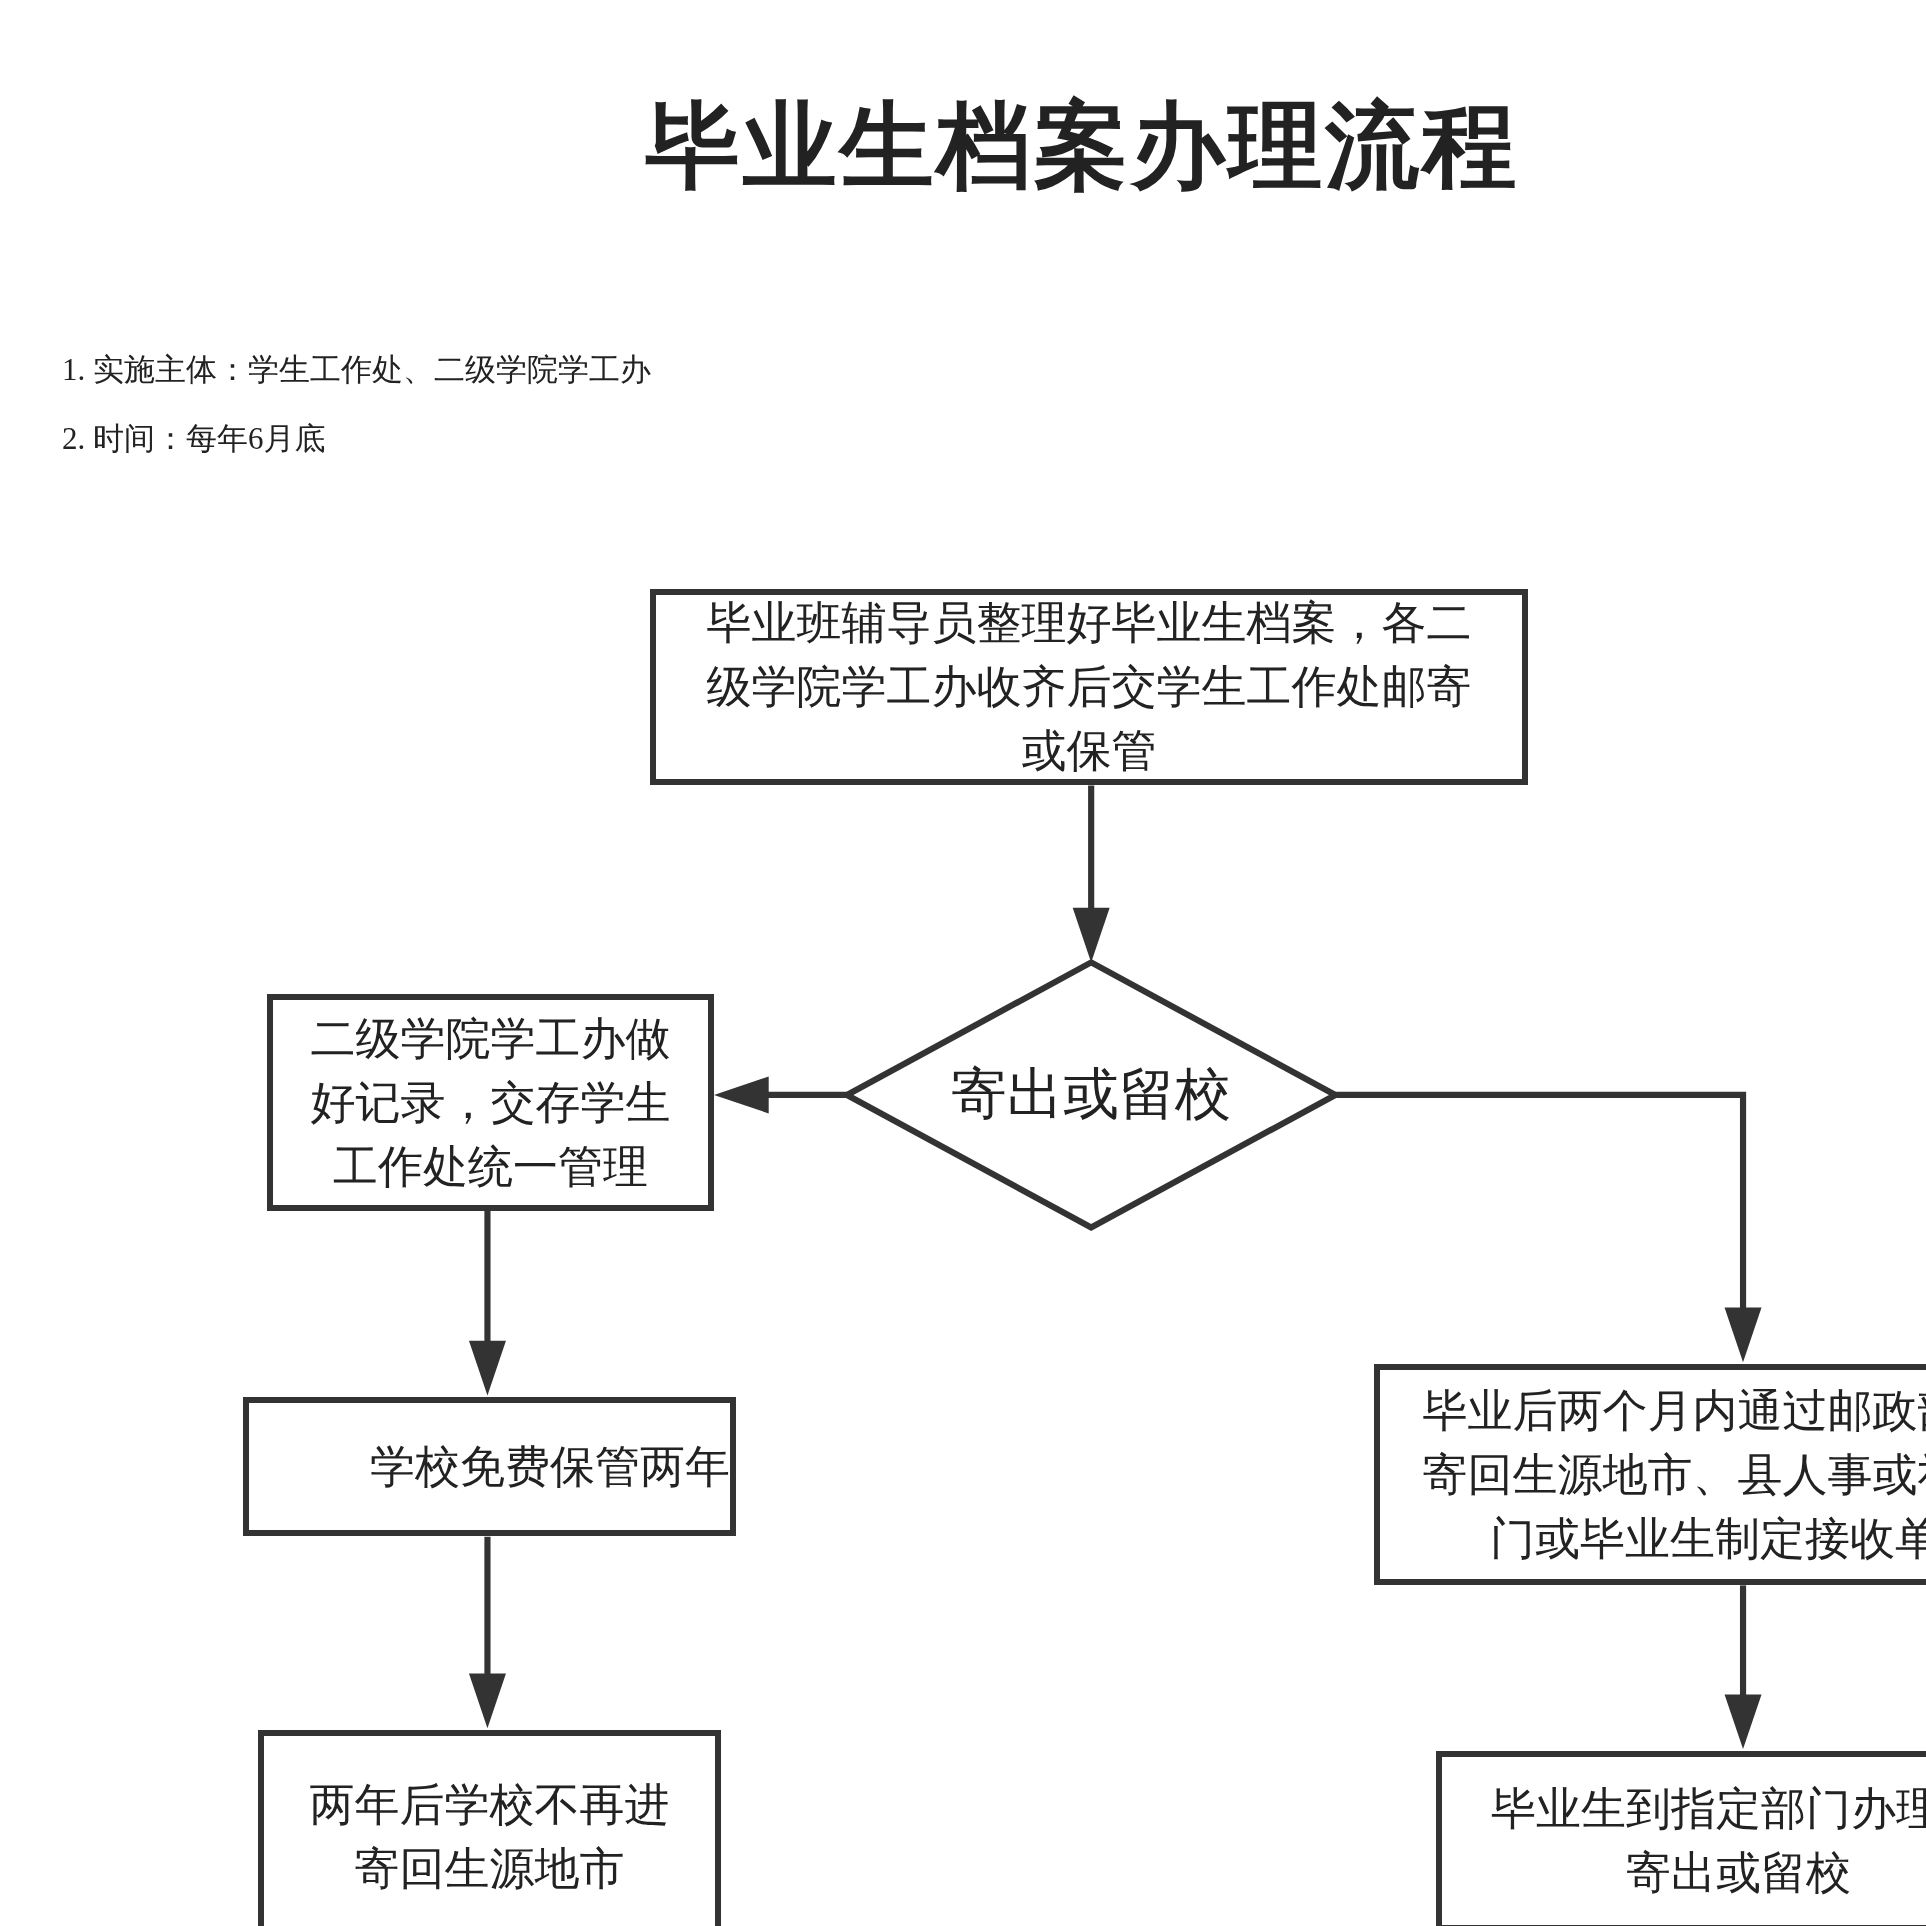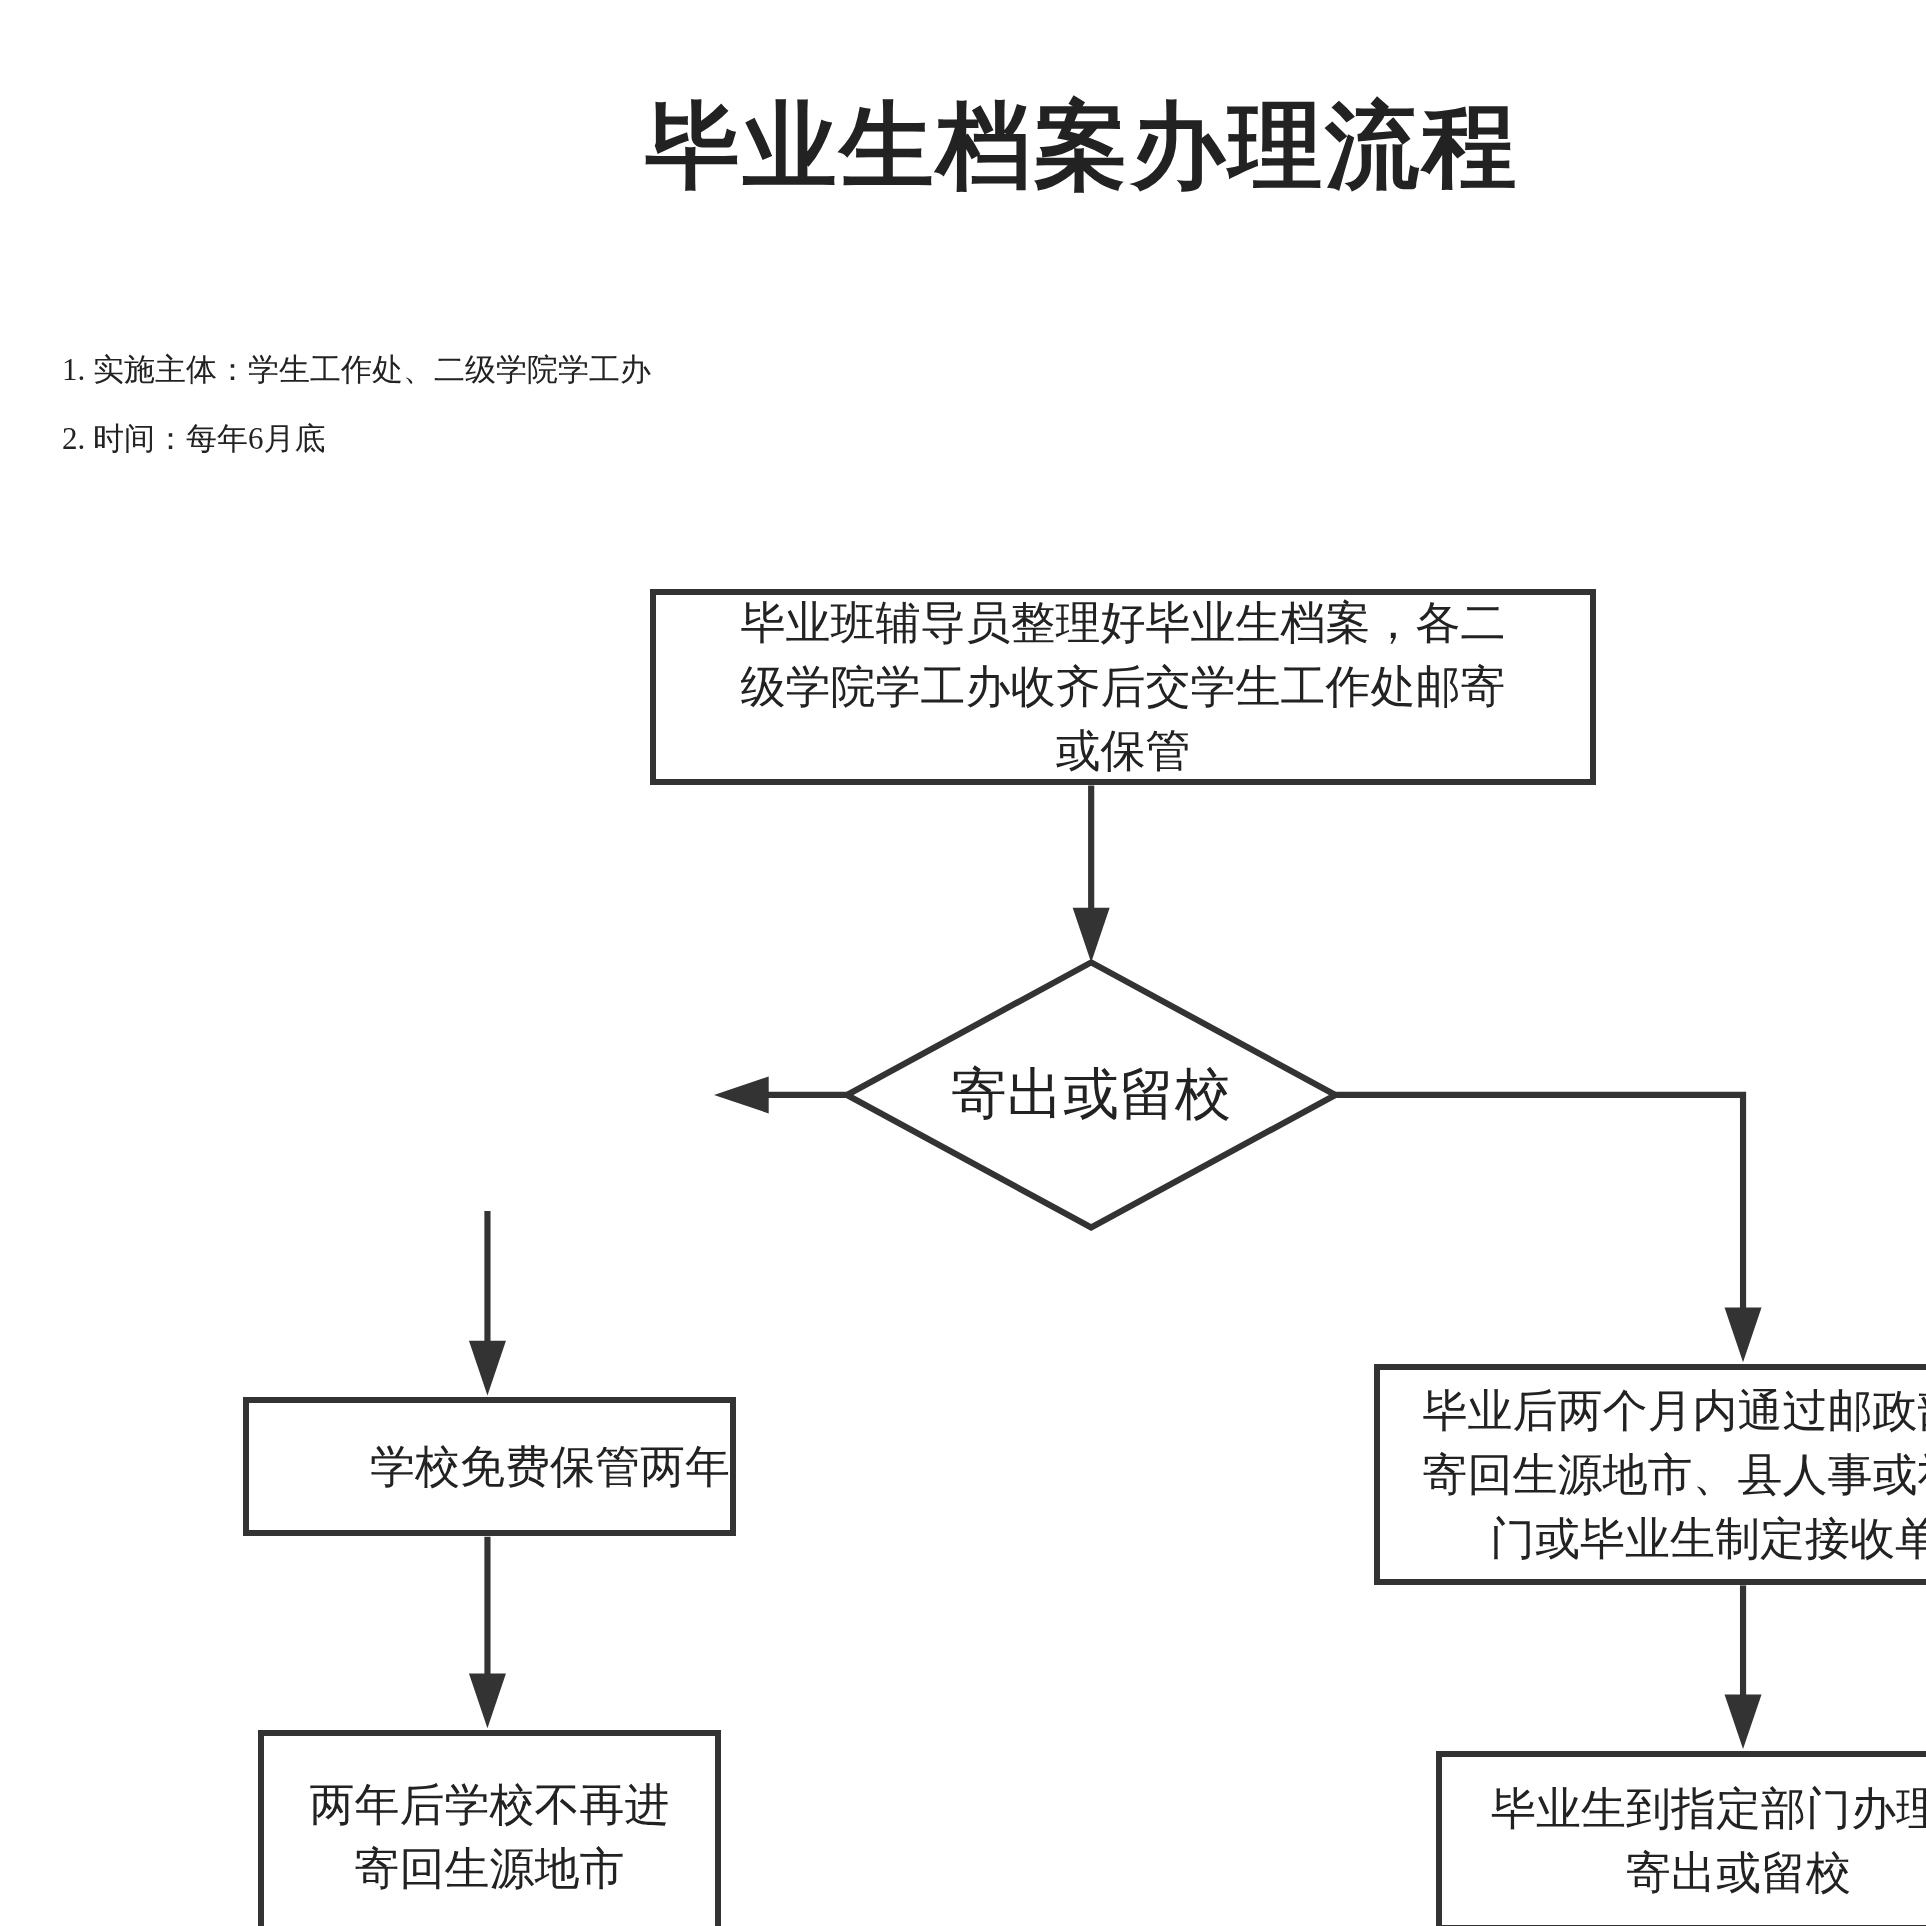--- a/index.html
+++ b/index.html
@@ -96,28 +96,33 @@
       <polyline points="3466,2842 4524,2842 4524,3405"></polyline>
       <polygon class="arrowhead" points="4524,3536 4476,3394 4572,3394"></polygon>
     </g>
 
     <g>
       <line x1="4524" y1="4115" x2="4524" y2="4408"></line>
       <polygon class="arrowhead" points="4524,4540 4476,4398 4572,4398"></polygon>
     </g>
   </svg>
 
-  <div class="node" style="left:650px;top:589px;width:946px;height:196px;">
+  <div class="node" style="left:650px;top:589px;width:878px;height:196px;">
     <div>毕业班辅导员整理好毕业生档案，各二</div>
     <div>级学院学工办收齐后交学生工作处邮寄</div>
     <div>或保管</div>
   </div>
 
   <div class="decision-label">寄出或留校</div>
 
+  <div class="node" style="left:267px;top:994px;width:447px;height:217px;">
+    <div>二级学院学工办做</div>
+    <div>好记录，交存学生</div>
+    <div>工作处统一管理</div>
+  </div>
 
   <div class="node" style="left:243px;top:1397px;width:493px;height:139px;align-items:flex-end;">
     <div>学校免费保管两年</div>
   </div>
 
   <div class="node" style="left:258px;top:1730px;width:463px;height:214px;">
     <div>两年后学校不再进</div>
     <div>寄回生源地市</div>
   </div>
 

